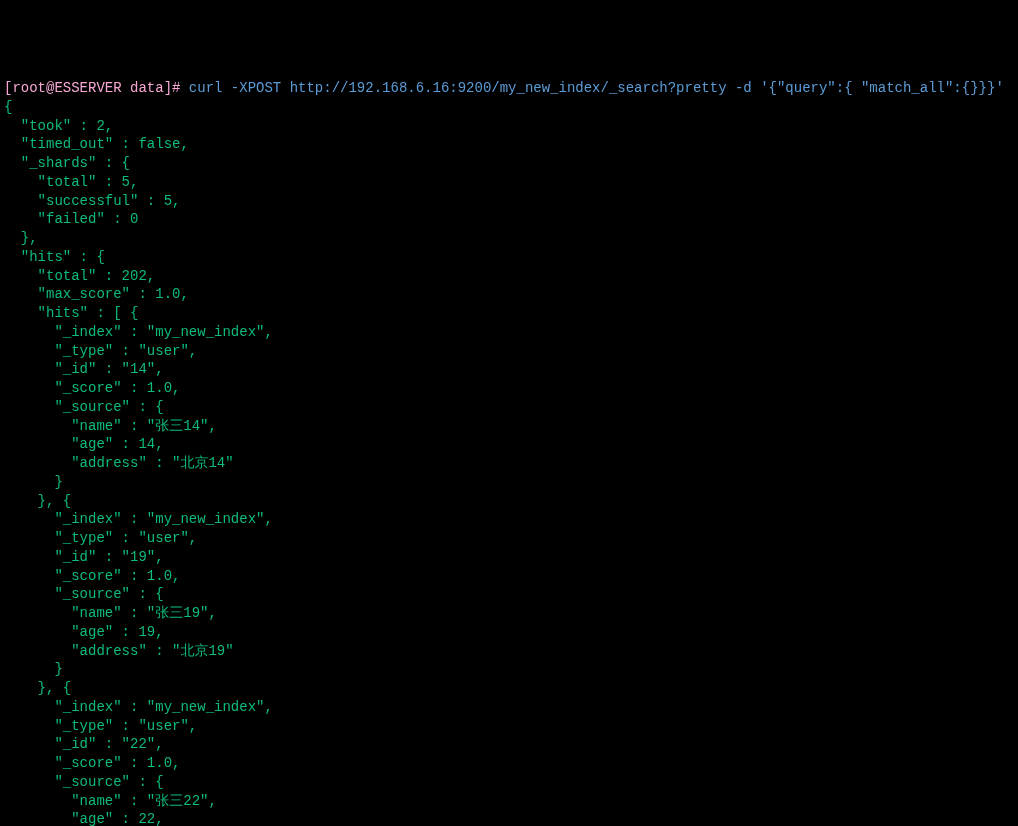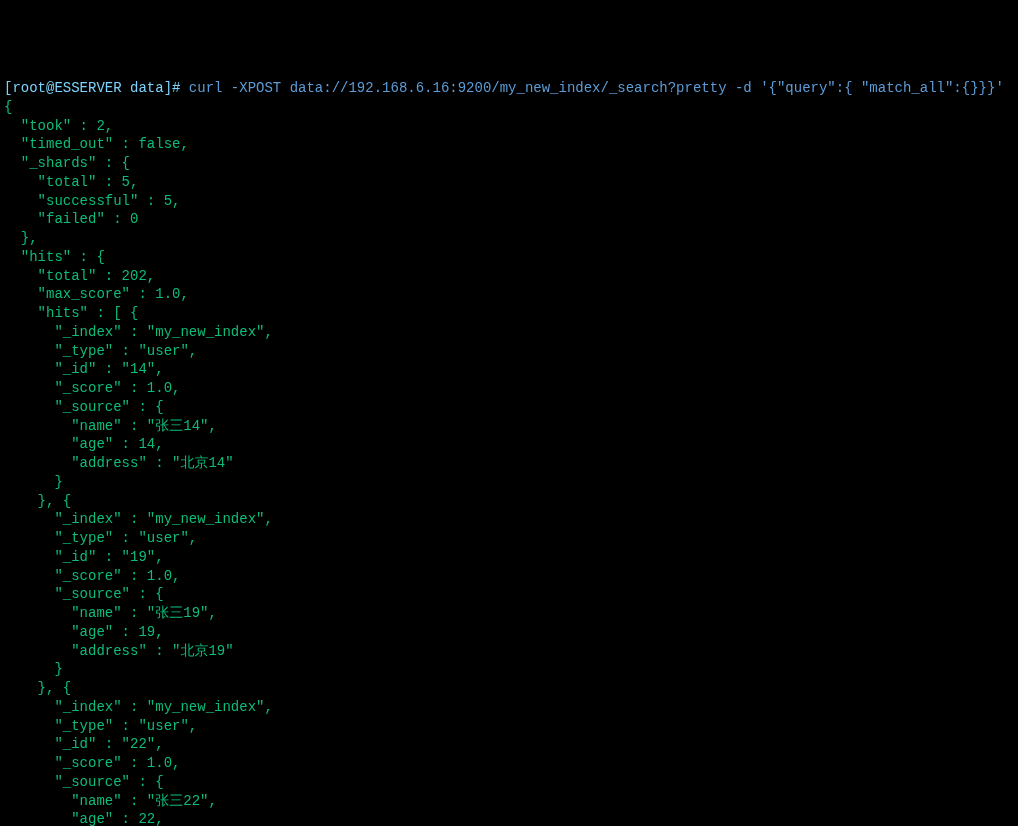--- a/index.html
+++ b/index.html
@@ -6,35 +6,35 @@
       background: #000000;
       color: #0dbc79;
       font-family: 'Consolas', 'Monaco', 'Courier New', monospace;
       font-size: 14px;
       line-height: 18.75px;
       margin: 0;
       padding: 4px;
       white-space: pre;
       overflow: hidden;
     }
-    .prompt-user { color: #7dd3fc; }
+    .prompt-user { color: #f9a8d4; }
     .prompt-cmd { color: #5c9cd6; }
     .json-output { color: #0dbc79; }
     .terminal {
       width: 1018px;
       height: 826px;
       box-sizing: border-box;
     }
   </style>
 </head>
 <body>
 
 
 
-<div class="terminal"><span class="prompt-user">[root@ESSERVER data]#</span> <span class="prompt-cmd">curl -XPOST data://192.168.6.16:9200/my_new_index/_search?pretty -d '{"query":{ "match_all":{}}}'</span>
+<div class="terminal"><span class="prompt-user">[root@ESSERVER data]#</span> <span class="prompt-cmd">curl -XPOST http://192.168.6.16:9200/my_new_index/_search?pretty -d '{"query":{ "match_all":{}}}'</span>
 <span class="json-output" id="output">{
   "took" : 2,
   "timed_out" : false,
   "_shards" : {
     "total" : 5,
     "successful" : 5,
     "failed" : 0
   },
   "hits" : {
     "total" : 202,

